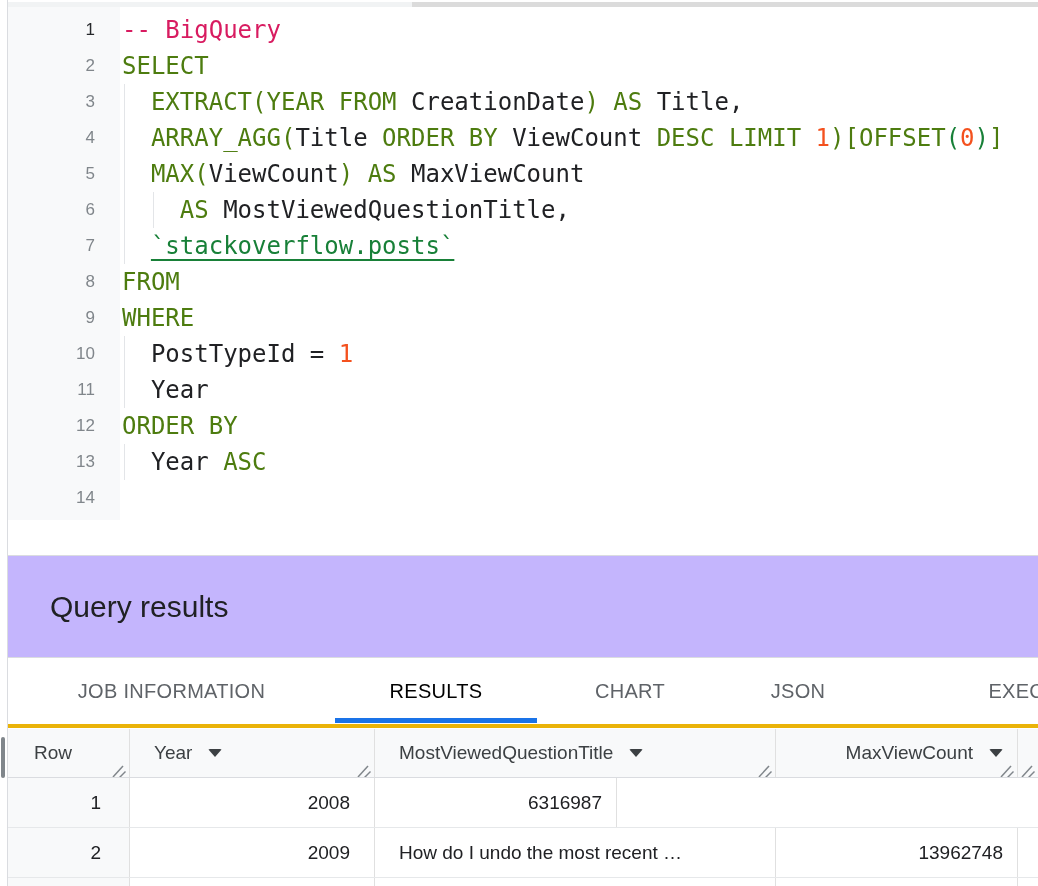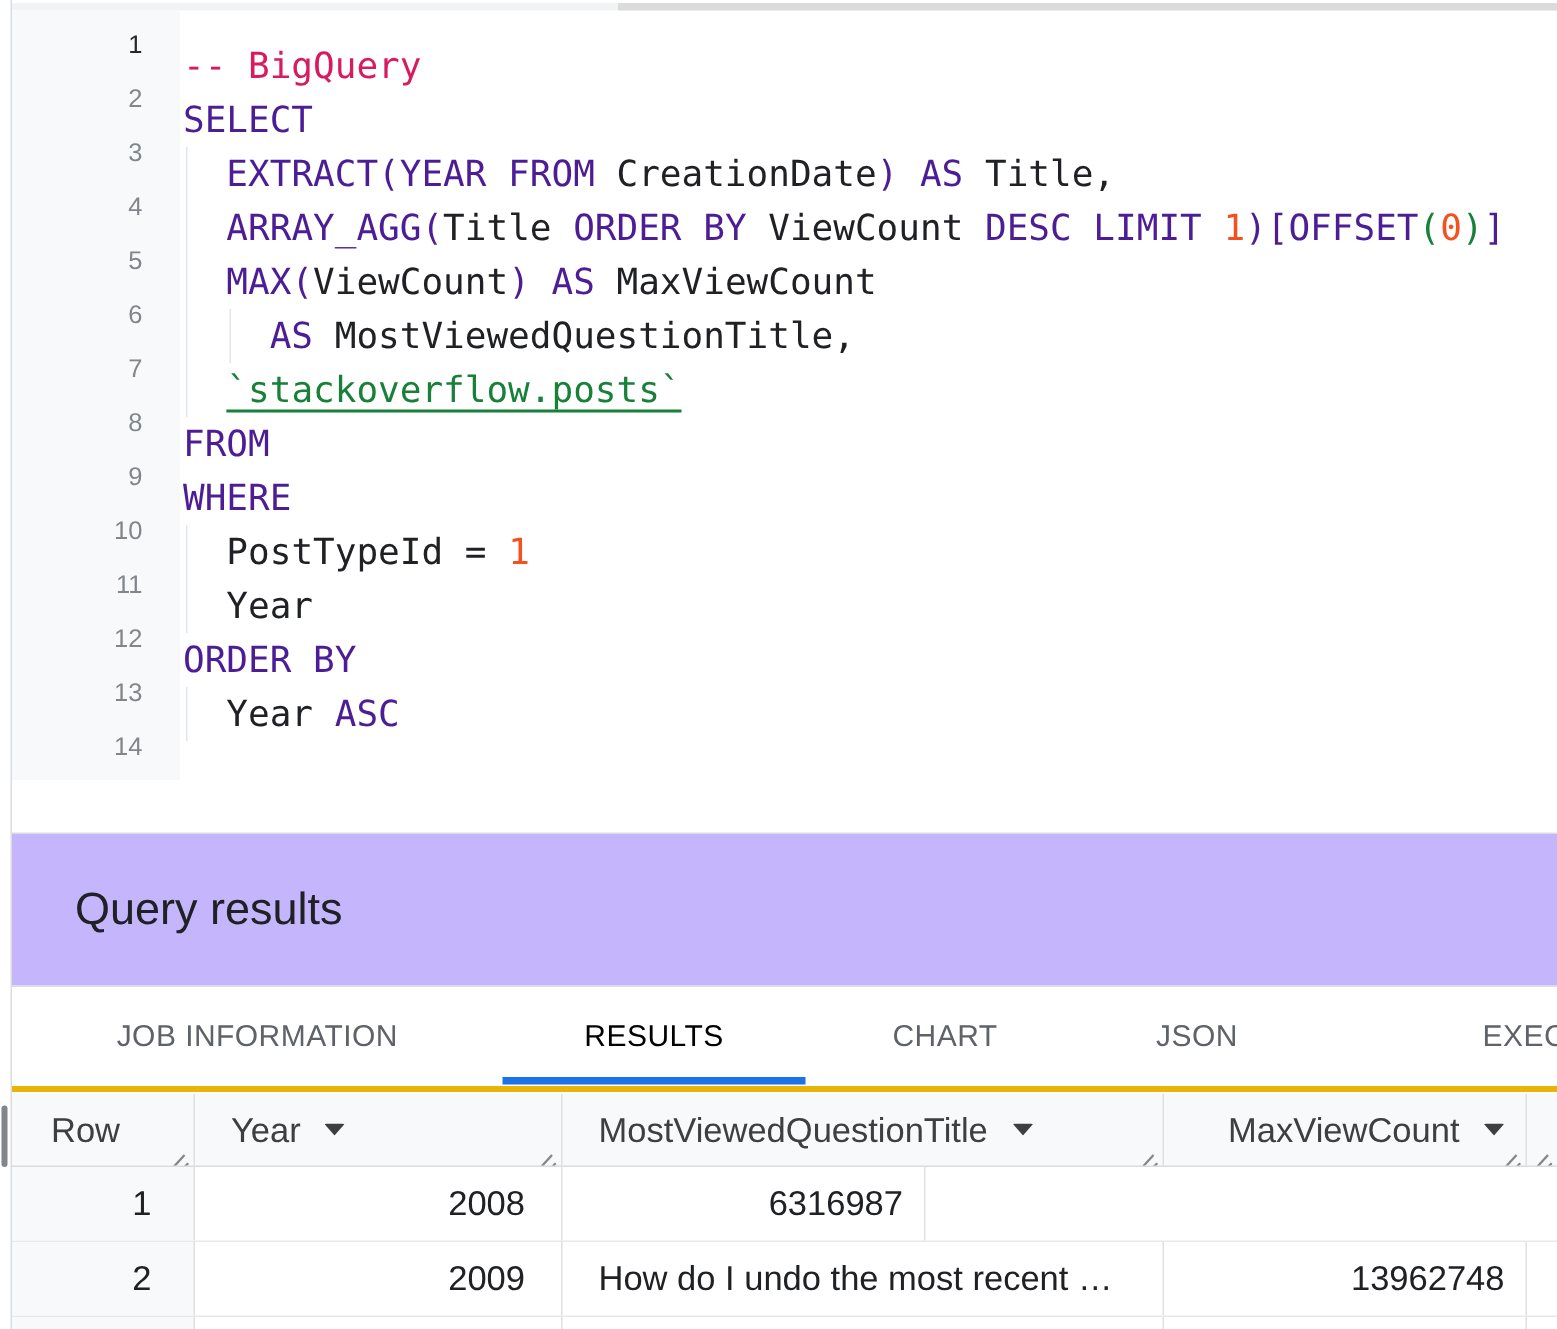--- a/index.html
+++ b/index.html
@@ -13,27 +13,27 @@
   .hscrollbar{position:absolute;top:2px;left:8px;right:0;height:5px;background:#F1F3F4;}
   .hscrollbar .thumb{position:absolute;top:0;bottom:0;left:404px;right:0;background:#DBDBDB;}
   .vscroll-thumb{position:absolute;left:1px;top:737px;width:4px;height:41px;background:#80868B;border-radius:2px;}
 
   
   .editor{position:absolute;top:7px;left:8px;width:1030px;height:513px;display:flex;}
   .gutter{width:112px;background:#F8F9FA;padding-top:5px;box-sizing:border-box;}
   .gutter .ln{height:36px;line-height:36px;text-align:right;padding-right:25px;
     font-size:17px;color:#80868B;}
   .gutter .ln.active{color:#26282B;}
-  .code{flex:1;padding-top:19px;overflow:hidden;
+  .code{flex:1;padding-top:5px;overflow:hidden;
     font-family:"DejaVu Sans Mono",monospace;font-size:24px;}
   .cl{position:relative;height:36px;line-height:36px;white-space:pre;padding-left:2px;}
   .cl .ig{position:absolute;top:0;bottom:0;width:1px;background:#E3E5E8;}
   .cl .ig.l0{left:4px;}
   .cl .ig.l1{left:33px;}
-  .tk-kw{color:#4c1d95;}
+  .tk-kw{color:#4d7c0f;}
   .tk-id{color:#202124;}
   .tk-op{color:#202124;}
   .tk-cm{color:#D81B60;}
   .tk-num{color:#F4511E;}
   .tk-grn{color:#188038;}
   .tk-ref{color:#188038;text-decoration:underline;text-decoration-color:#188038;
     text-decoration-thickness:1.5px;text-underline-offset:5px;}
 
   
   .divider{position:absolute;left:8px;right:0;height:1px;background:#DADCE0;}
@@ -52,21 +52,21 @@
   .tab:nth-child(1){width:327px;}
   .tab:nth-child(2){width:202px;}
   .tab:nth-child(3){width:186px;}
   .tab:nth-child(4){width:150px;}
   .tab:nth-child(5){width:440px;}
   .tab.active{color:#000000;}
   .tab.active::after{content:"";position:absolute;left:0;right:0;bottom:1px;height:5px;background:#1A73E8;}
 
   
   .rtable{position:absolute;top:729px;left:8px;right:0;bottom:0;overflow:hidden;
-    font-size:23px;color:#202124;}
+    font-size:19px;color:#202124;}
   .trow{display:flex;}
   .thead{height:48px;background:#F8F9FA;border-bottom:1px solid #DADCE0;
     color:#3C4043;font-weight:500;}
   .tdata{height:49px;border-bottom:1px solid #E6E8EA;background:#fff;}
   .cell{position:relative;display:flex;align-items:center;box-sizing:border-box;
     border-right:1px solid #E0E0E0;overflow:hidden;white-space:nowrap;}
   .cell.c0{width:122px;}
   .cell.c1{width:245px;}
   .cell.c2{width:401px;}
   .cell.c3{width:242px;}

